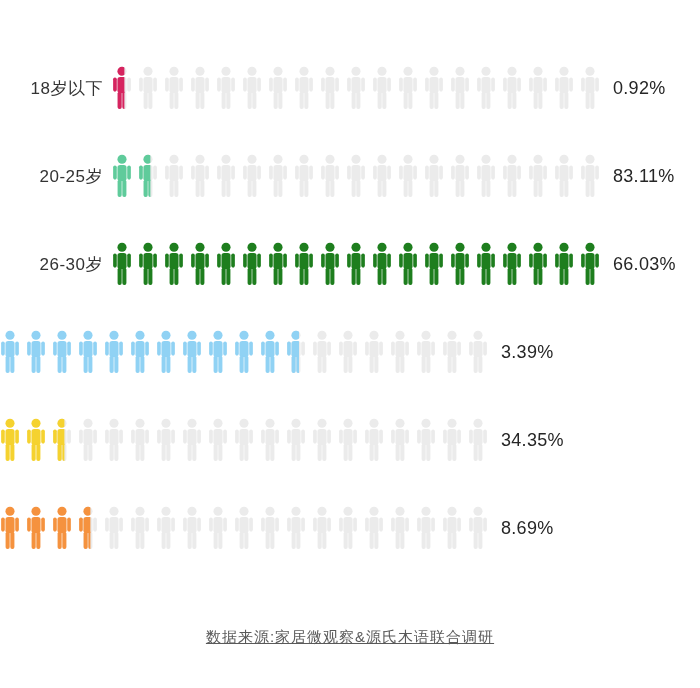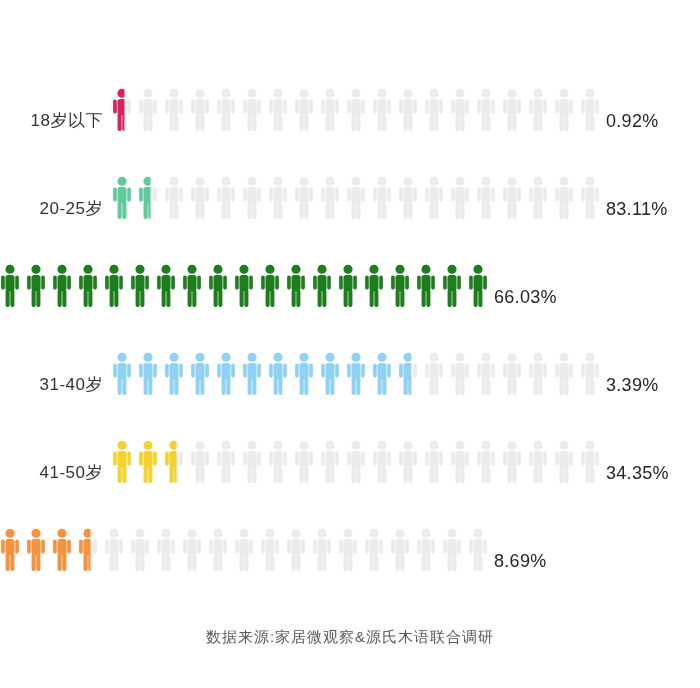--- a/index.html
+++ b/index.html
@@ -1,36 +1,36 @@
 <!DOCTYPE html>
 <html><head>
 <meta charset="utf-8">
 <style>
   html,body { margin:0; padding:0; }
   body {
     width:700px; height:688px; background:#ffffff; overflow:hidden;
     font-family:"Liberation Sans","DejaVu Sans",sans-serif;
   }
   .chart { padding-top:44px; }
-  .row { display:flex; align-items:flex-end; height:88px; }
+  .row { display:flex; align-items:center; height:88px; }
   .age-label {
     width:103px; text-align:right; padding-right:9px;
     font-size:17px; color:#333333; letter-spacing:0.5px; white-space:nowrap;
   }
   .icon-strip { display:flex; gap:6px; align-items:center; }
   .icon-wrap { position:relative; width:20px; height:44px; }
   .icon-wrap svg { display:block; width:20px; height:44px; }
   .icon-wrap .overlay { position:absolute; left:0; top:0; }
   .value-label {
-    margin-left:6px; font-size:18px; color:#262626; font-weight:500;
+    margin-left:13px; font-size:18px; color:#262626; font-weight:500;
     white-space:nowrap; letter-spacing:0.3px;
   }
   .footer {
     margin-top:56px; text-align:center;
-    font-size:15px; color:#595959; letter-spacing:1px;
+    font-size:15px; color:#595959; letter-spacing:1px;text-decoration:underline;
   }
 </style>
 </head>
 <body>
 
 <div class="chart">
   <div id="rows">
       <div class="row">
         <div class="age-label">18岁以下</div>
         <div class="icon-strip">
@@ -517,20 +517,21 @@
                 <rect x="33.5" y="25" width="8" height="31" rx="4"></rect>
                 <rect x="12.3" y="56" width="9" height="38" rx="4.2"></rect>
                 <rect x="22.7" y="56" width="9" height="38" rx="4.2"></rect>
               </g>
             </svg>
           </div>
         </div>
         <div class="value-label">83.11%</div>
       </div>
       <div class="row">
+        <div class="age-label">26-30岁</div>
         <div class="icon-strip">
           <div class="icon-wrap">
             <svg class="" viewBox="0 0 44 96" xmlns="http://www.w3.org/2000/svg">
               <g fill="#1e7e1e">
                 <circle cx="22" cy="11" r="10"></circle>
                 <rect x="12" y="24" width="20" height="35" rx="6"></rect>
                 <rect x="2.5" y="25" width="8" height="31" rx="4"></rect>
                 <rect x="33.5" y="25" width="8" height="31" rx="4"></rect>
                 <rect x="12.3" y="56" width="9" height="38" rx="4.2"></rect>
                 <rect x="22.7" y="56" width="9" height="38" rx="4.2"></rect>
@@ -750,21 +751,20 @@
                 <rect x="33.5" y="25" width="8" height="31" rx="4"></rect>
                 <rect x="12.3" y="56" width="9" height="38" rx="4.2"></rect>
                 <rect x="22.7" y="56" width="9" height="38" rx="4.2"></rect>
               </g>
             </svg>
           </div>
         </div>
         <div class="value-label">66.03%</div>
       </div>
       <div class="row">
-        <div class="age-label">31-40岁</div>
         <div class="icon-strip">
           <div class="icon-wrap">
             <svg class="" viewBox="0 0 44 96" xmlns="http://www.w3.org/2000/svg">
               <g fill="#90d2f4">
                 <circle cx="22" cy="11" r="10"></circle>
                 <rect x="12" y="24" width="20" height="35" rx="6"></rect>
                 <rect x="2.5" y="25" width="8" height="31" rx="4"></rect>
                 <rect x="33.5" y="25" width="8" height="31" rx="4"></rect>
                 <rect x="12.3" y="56" width="9" height="38" rx="4.2"></rect>
                 <rect x="22.7" y="56" width="9" height="38" rx="4.2"></rect>
@@ -996,21 +996,20 @@
                 <rect x="33.5" y="25" width="8" height="31" rx="4"></rect>
                 <rect x="12.3" y="56" width="9" height="38" rx="4.2"></rect>
                 <rect x="22.7" y="56" width="9" height="38" rx="4.2"></rect>
               </g>
             </svg>
           </div>
         </div>
         <div class="value-label">3.39%</div>
       </div>
       <div class="row">
-        <div class="age-label">41-50岁</div>
         <div class="icon-strip">
           <div class="icon-wrap">
             <svg class="" viewBox="0 0 44 96" xmlns="http://www.w3.org/2000/svg">
               <g fill="#f5d22f">
                 <circle cx="22" cy="11" r="10"></circle>
                 <rect x="12" y="24" width="20" height="35" rx="6"></rect>
                 <rect x="2.5" y="25" width="8" height="31" rx="4"></rect>
                 <rect x="33.5" y="25" width="8" height="31" rx="4"></rect>
                 <rect x="12.3" y="56" width="9" height="38" rx="4.2"></rect>
                 <rect x="22.7" y="56" width="9" height="38" rx="4.2"></rect>

